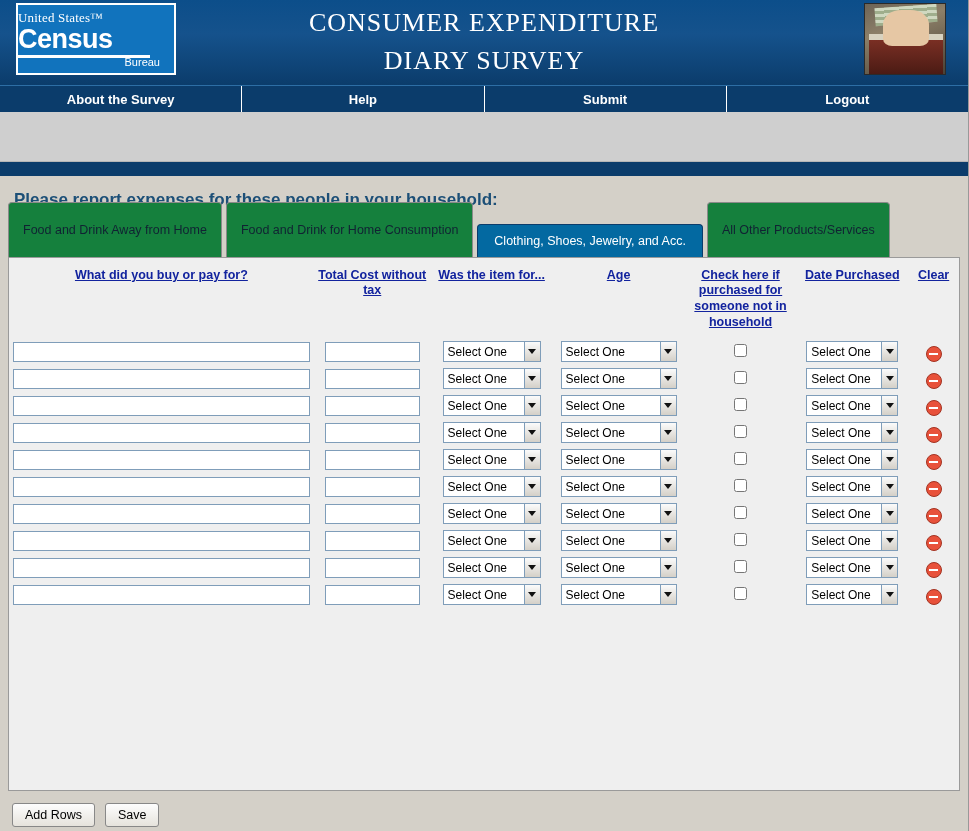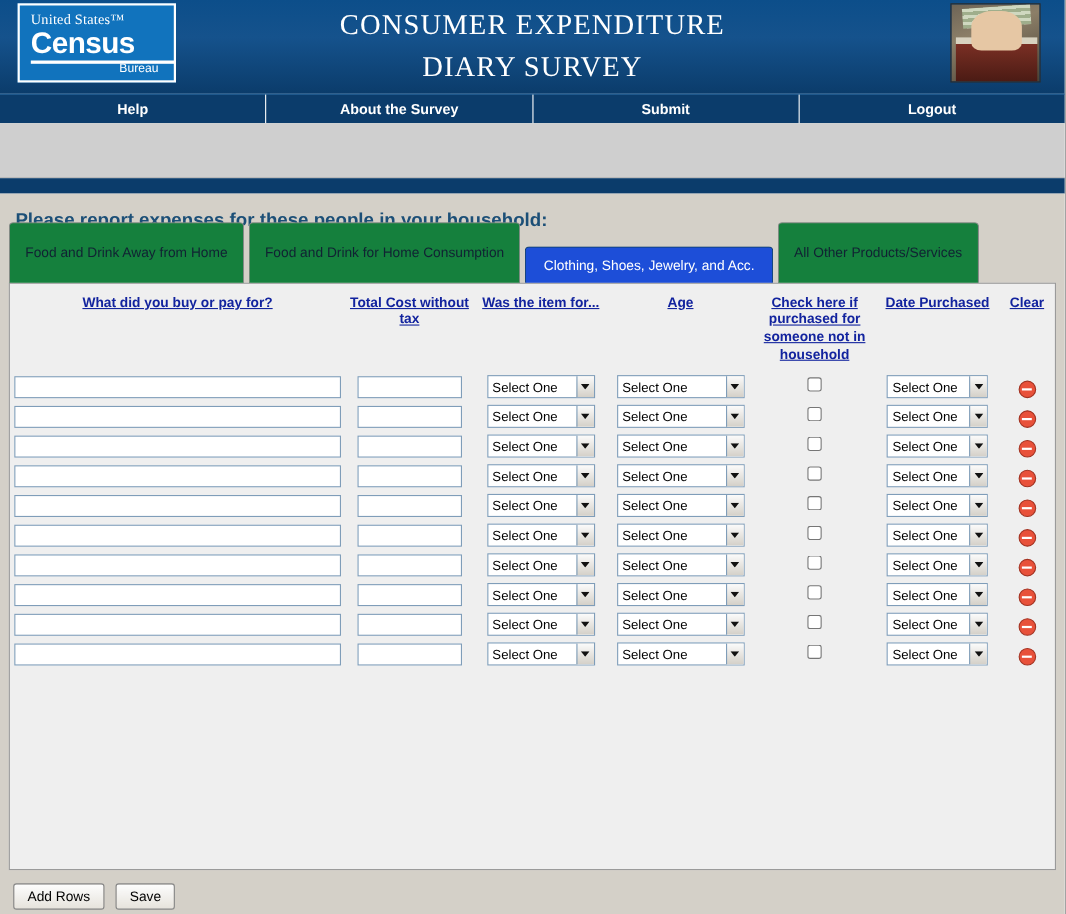--- a/index.html
+++ b/index.html
@@ -20,28 +20,27 @@
   .banner {
     height: 85px;
     background: linear-gradient(to bottom, #0c4e8a 0%, #15528c 40%, #0b3c6b 100%);
     position: relative;
     display: flex;
     align-items: center;
   }
   .census-logo {
     position: absolute;
     left: 16px; top: 3px;
-    width: 144px; height: 72px;
+    width: 160px; height: 72px;
     background: #1173bd;
     border: 2px solid #ffffff;
     color: #ffffff;
     display: flex;
     flex-direction: column;
     justify-content: center;
-    padding-left: 10px;
   }
   .census-logo .l1 { font-size: 13px; letter-spacing: .2px; font-family: "Liberation Serif", serif; }
   .census-logo .l2 { font-size: 27px; font-weight: bold; line-height: 1.02; letter-spacing: -0.5px; }
   .census-logo .l3 { font-size: 11px; text-align: right; padding-right: 14px; margin-top: -2px;}
   .census-logo .bar { height: 3px; background:#fff; width: 132px; margin-top:2px;}
   .banner-title {
     position: absolute;
     left: 0; right: 0;
     text-align: center;
     color: #ffffff;
@@ -133,21 +132,21 @@
     border: 1px solid #8a8a8a;
     border-bottom: none;
     border-radius: 4px 4px 0 0;
     font-size: 12.5px;
     color: #123;
     padding: 20px 14px;
     cursor: pointer;
     white-space: nowrap;
   }
   .tab.active {
-    background: #1d4ed8;
+    background: #0369a1;
     color: #ffffff;
     border-color: #0b3c6b;
     font-weight: normal;
     padding: 9px 16px;
     margin-top: 32px;
   }
 
   
   .panel {
     background: #efefef;
@@ -265,22 +264,22 @@
       <span class="t2">DIARY SURVEY</span>
     </div>
     <div class="banner-photo">
       <div class="book"></div>
       <div class="bills"></div>
       <div class="hand"></div>
     </div>
   </div>
 
   <div class="navbar">
+    <div class="navitem">About the Survey</div>
     <div class="navitem">Help</div>
-    <div class="navitem">About the Survey</div>
     <div class="navitem">Submit</div>
     <div class="navitem">Logout</div>
   </div>
 
   <div class="graybar"></div>
   <div class="bluestrip"></div>
 
   <div class="body">
 
     <div class="heading">

